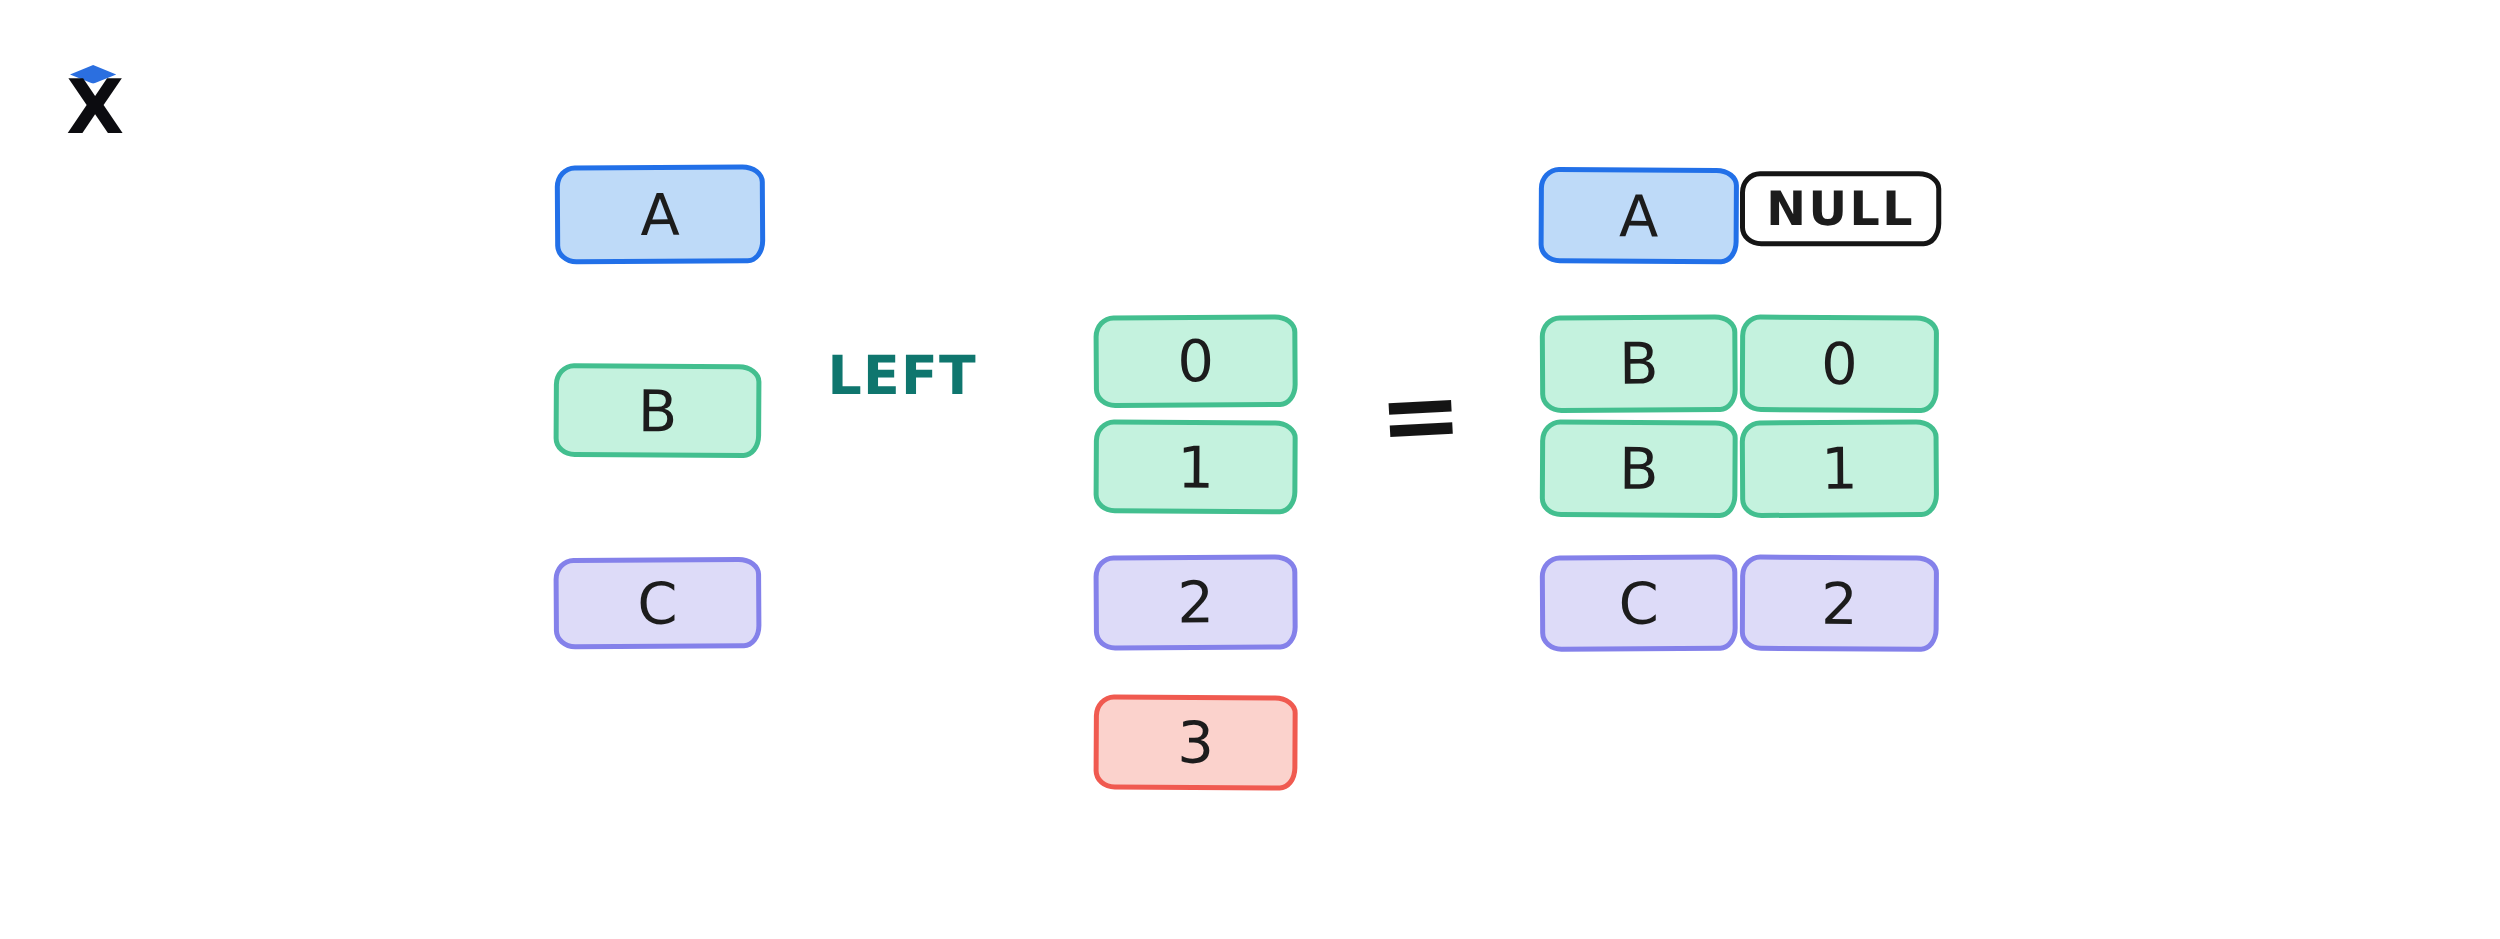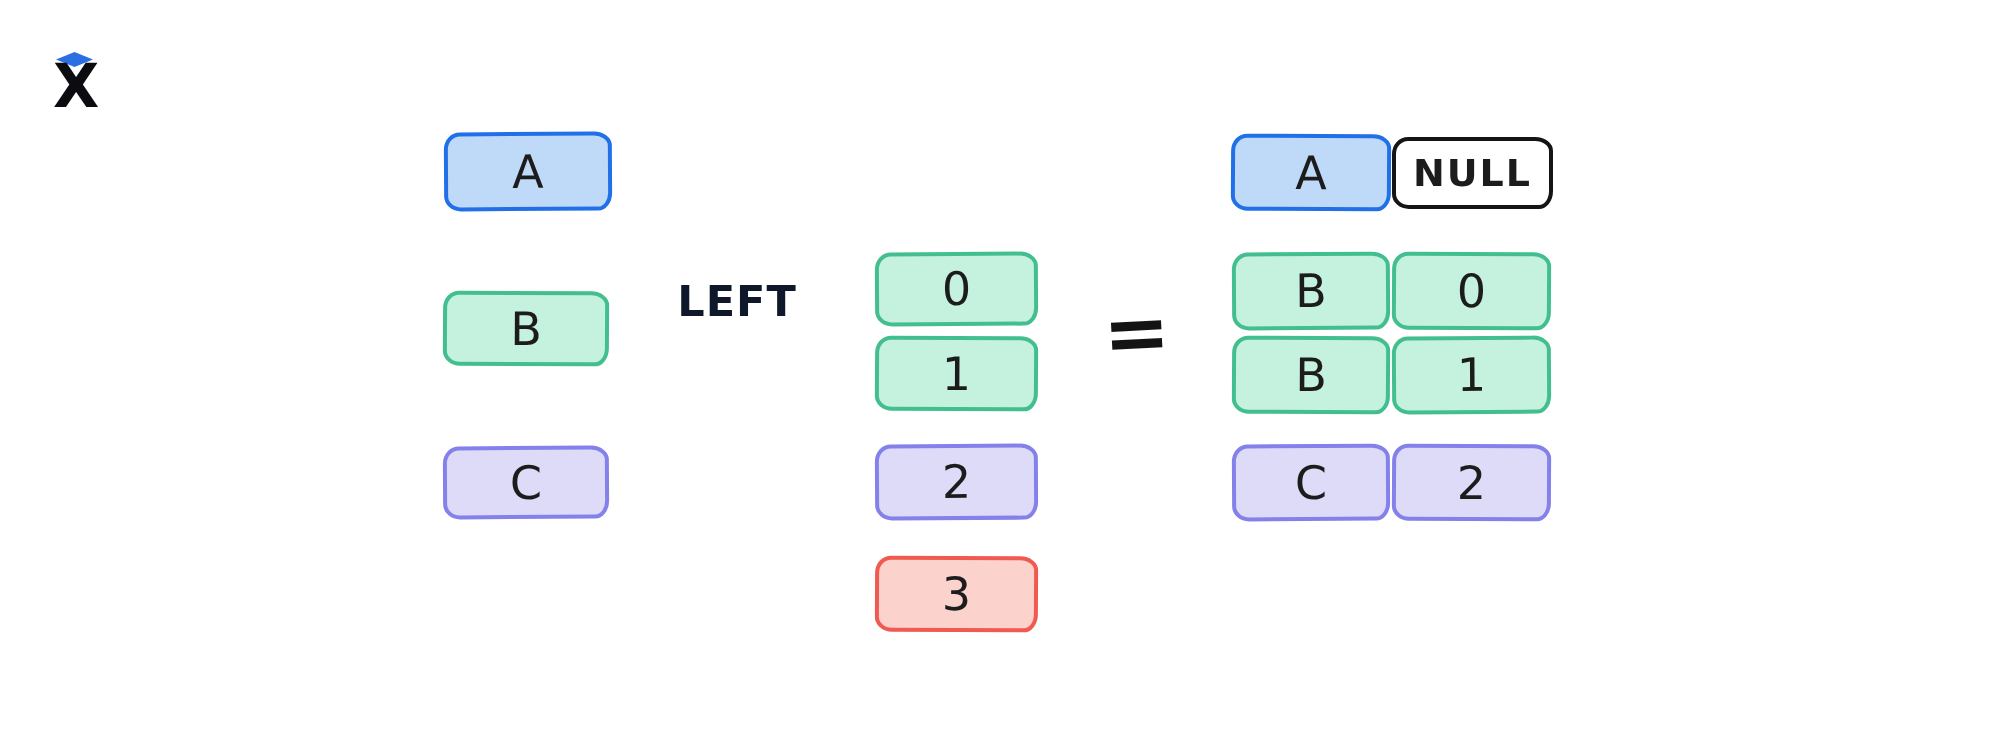--- a/index.html
+++ b/index.html
@@ -71,26 +71,26 @@
   .box.r2 { transform: rotate(0.3deg); }
 
   .box.null-cell { font-size: 38px; letter-spacing: 2px; font-weight: 600; }
 
   
   .join-label {
     position: absolute;
     left: 662px;
     top: 276px;
     width: 150px;
-    text-align: center;
+    text-align: left;
     font-size: 43px;
     line-height: 50px;
     font-weight: 600;
     letter-spacing: 1px;
-    color: #0f172a;
+    color: #0f766e;
   }
 
   
   .equals {
     position: absolute;
     left: 1103px;
     top: 293px;
     width: 64px;
     text-align: center;
     font-size: 80px;
@@ -119,21 +119,21 @@
   </div>
 
   <div class="box green r1" style="left:875px; top:252px; width:163px; height:74px;">0</div>
   <div class="box green r2" style="left:875px; top:336px; width:163px; height:75px;">1</div>
   <div class="box purple r1" style="left:875px; top:444px; width:163px; height:76px;">2</div>
   <div class="box red r2" style="left:875px; top:556px; width:163px; height:76px;">3</div>
 
   <div class="equals">=</div>
 
   <div class="box blue r2" style="left:1231px; top:134px; width:160px; height:77px;">A</div>
-  <div class="box white null-cell" style="left:1392px; top:137px; width:161px; height:72px;">NULL</div>
+  <div class="box white null-cell" style="left:1392px; top:137px; width:161px; height:60px;">NULL</div>
 
   <div class="box green r1" style="left:1232px; top:252px; width:158px; height:78px;">B</div>
   <div class="box green r2" style="left:1392px; top:252px; width:159px; height:78px;">0</div>
 
   <div class="box green r2" style="left:1232px; top:336px; width:158px; height:78px;">B</div>
   <div class="box green r1" style="left:1392px; top:336px; width:159px; height:78px;">1</div>
 
   <div class="box purple r1" style="left:1232px; top:444px; width:158px; height:77px;">C</div>
   <div class="box purple r2" style="left:1392px; top:444px; width:159px; height:77px;">2</div>
 

